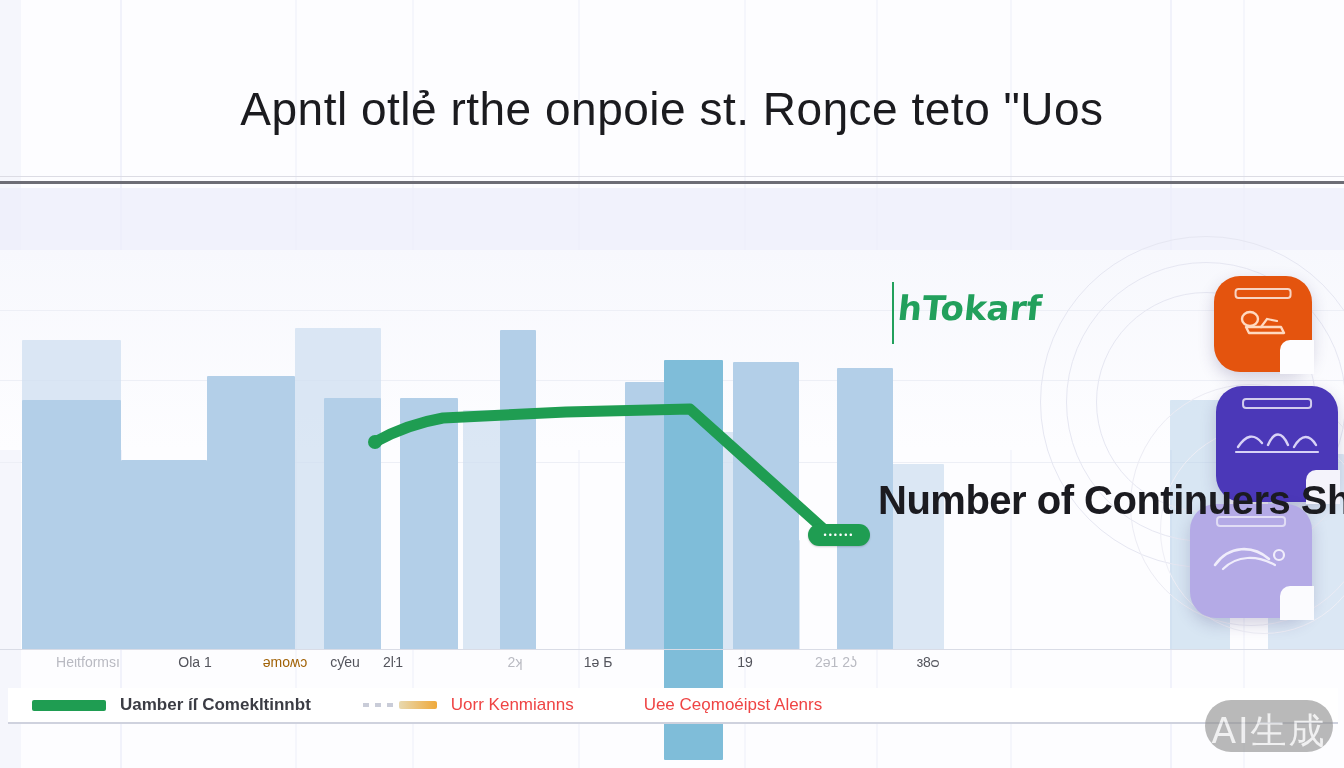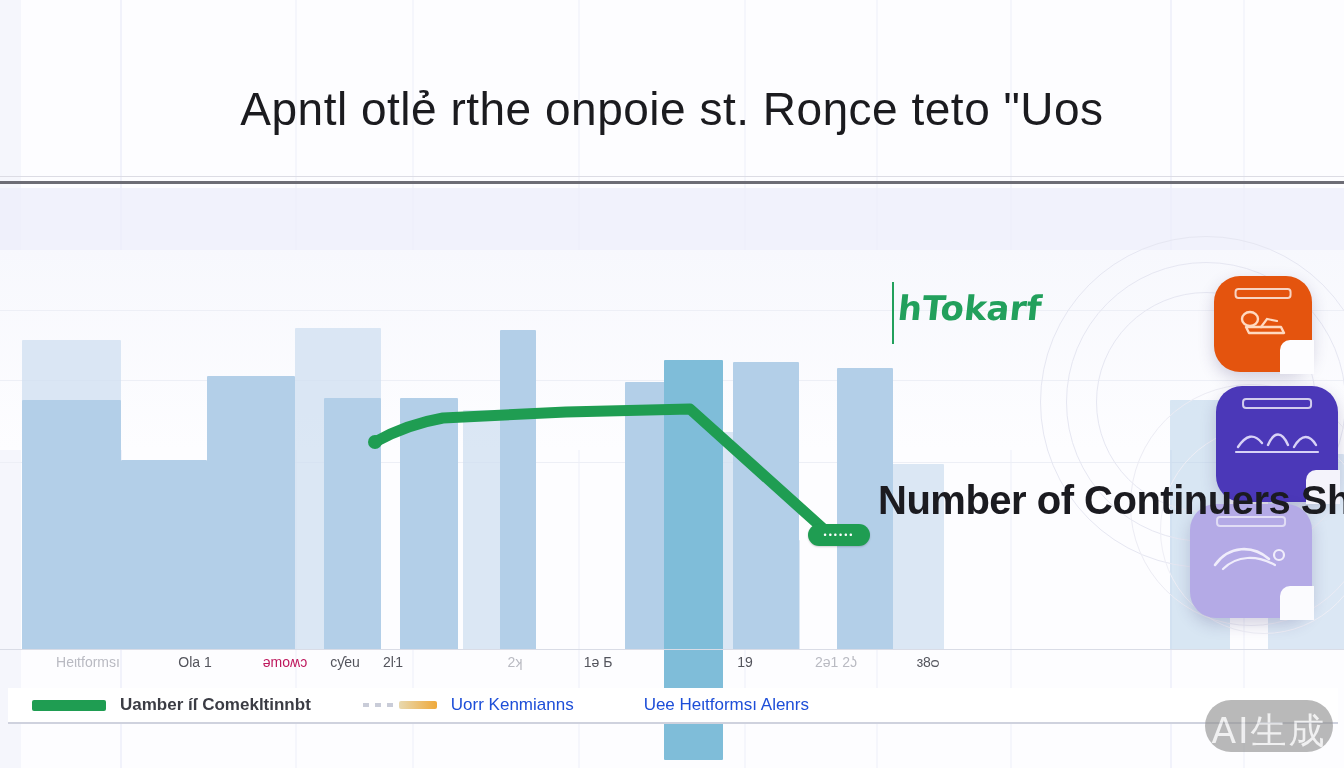--- a/index.html
+++ b/index.html
@@ -25,21 +25,21 @@
   #plot{position:absolute;left:0;top:250px;width:1344px;height:400px;}
   .gridline{position:absolute;left:0;right:0;height:1px;background:#edeff6;}
   .axis{position:absolute;left:0;right:0;bottom:0;height:1px;background:#d9dce6;}
 
   .bar{position:absolute;bottom:0;background:#b3cfe8;border-radius:1px;}
   .bar.pale{background:#cfdff0;opacity:.75;}
   .bar.hi{background:#7fbdd9;}
 
   
   .xticks{position:absolute;left:0;top:654px;width:1344px;height:26px;padding-left:36px;}
-  .xt{position:absolute;font-size:14px;color:#be185d;white-space:nowrap;
+  .xt{position:absolute;font-size:14px;color:#a16207;white-space:nowrap;
       transform:translateX(-50%);}
   .xt.dim{color:#b9bac2;}
   .xt.dark{color:#53545c;}
 
   
   #lineSvg{position:absolute;left:0;top:250px;width:1344px;height:400px;overflow:visible;}
 
   .pill{position:absolute;background:#1f9d52;border-radius:11px;height:22px;
         display:flex;align-items:center;justify-content:center;
         color:#ffffff;font-size:9px;letter-spacing:2px;
@@ -72,21 +72,21 @@
   .chip-p{background:#4b38b8;}
   .chip-l{background:#b4aae6;}
 
   
   .legend{position:absolute;left:8px;top:688px;width:1330px;height:36px;
           background:#ffffff;border-bottom:2px solid #cfd2de;
           display:flex;align-items:center;padding-left:24px;box-sizing:border-box;}
   .lg{display:flex;align-items:center;margin-right:46px;white-space:nowrap;}
   .lg .swatch{width:74px;height:14px;margin-right:14px;position:relative;}
   .lg .lbl{font-size:17px;color:#3b3c44;font-weight:600;}
-  .lg .lbl.plain{font-weight:400;color:#1d4ed8;}
+  .lg .lbl.plain{font-weight:400;color:#ef4444;}
   .sw-green{background:#1f9d52;height:11px;border-radius:2px;}
   .sw-dash{background:repeating-linear-gradient(90deg,#c9ccd8 0 6px,transparent 6px 12px);height:4px;}
   .sw-orange{background:linear-gradient(90deg,#e8d9b0,#efa93a);height:8px;border-radius:2px;}
 
   
   .wm{position:absolute;left:1205px;top:700px;width:128px;height:52px;border-radius:26px;
       background:#8f8f8f;opacity:.62;display:flex;align-items:center;justify-content:center;}
   .wm span{color:#e9e9e9;font-size:36px;letter-spacing:2px;font-family:"DejaVu Sans",sans-serif;margin-top:11px;}
 </style>
 </head>
@@ -218,21 +218,21 @@
       <span class="lbl">Uamber íſ Comekltinnbt</span>
     </div>
     <div class="lg" style="margin-left:6px;">
       <span class="swatch">
         <span class="sw-dash" style="display:block;margin-top:5px;"></span>
         <span class="sw-orange" style="display:block;position:absolute;right:0;top:3px;width:38px;"></span>
       </span>
       <span class="lbl plain">Uorr Kenmianns</span>
     </div>
     <div class="lg" style="margin-left:24px;">
-      <span class="lbl plain">Ueе Heιtformsı Alenrs</span>
+      <span class="lbl plain">Ueе Ceǫmoéipst Alenrs</span>
     </div>
   </div>
 
   <div class="wm">
     <span>AI生成</span>
   </div>
 
 </div>
 
 </body></html>

